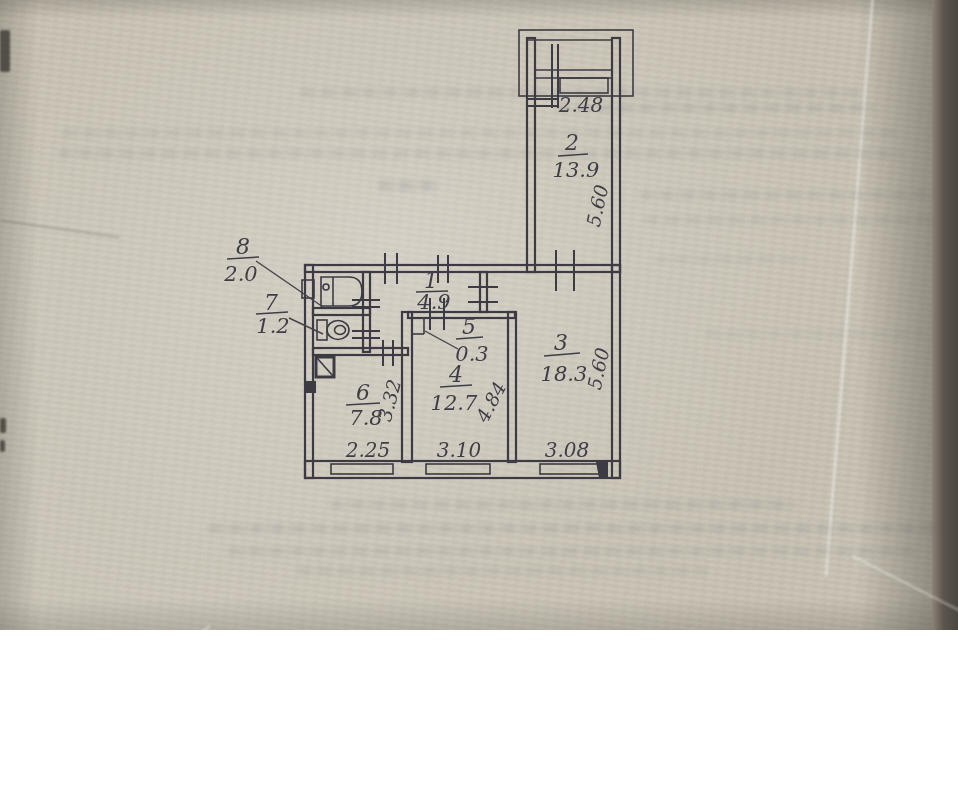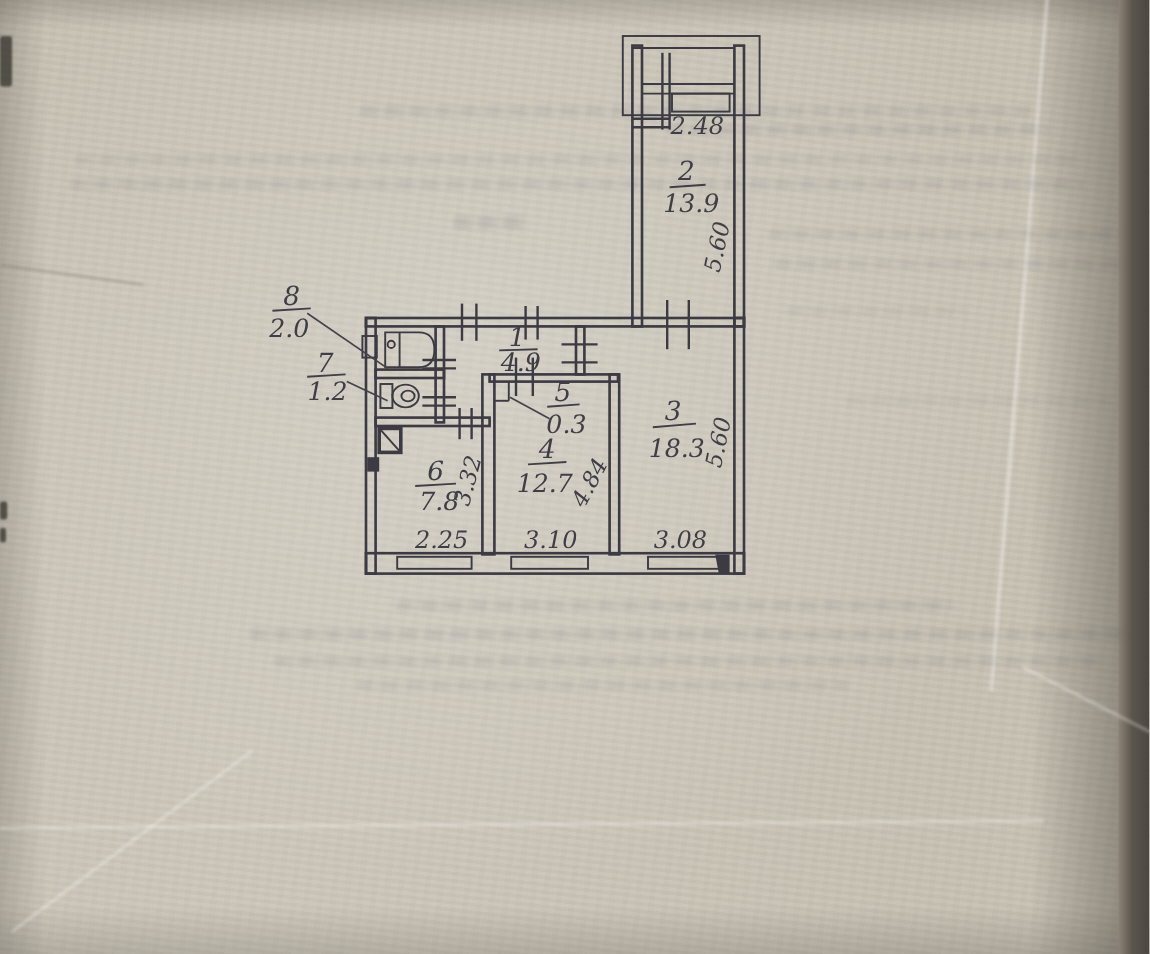--- a/index.html
+++ b/index.html
@@ -1,18 +1,18 @@
 <!DOCTYPE html>
 <html><head>
 <meta charset="utf-8">
 <style>
   html,body{margin:0;padding:0;}
   .page{
     position:relative;
-    width:958px;height:795px;
+    width:958px;height:630px;
     overflow:hidden;
     background-color:#c8c2b4;
     background-image:
       radial-gradient(ellipse at 42% 38%, rgba(255,255,255,0.22), rgba(0,0,0,0) 62%),
       radial-gradient(ellipse at 20% 80%, rgba(255,255,255,0.10), rgba(0,0,0,0) 55%),
       linear-gradient(to right, rgba(60,55,48,0.22) 0%, rgba(0,0,0,0) 4%),
       linear-gradient(to bottom, rgba(70,65,58,0.22) 0%, rgba(0,0,0,0) 3%),
       linear-gradient(to top, rgba(70,65,58,0.20) 0%, rgba(0,0,0,0) 5%),
       repeating-linear-gradient(7deg, rgba(255,255,255,0.03) 0 3px, rgba(0,0,0,0.02) 3px 6px),
       repeating-linear-gradient(96deg, rgba(120,110,95,0.03) 0 5px, rgba(0,0,0,0) 5px 11px);

